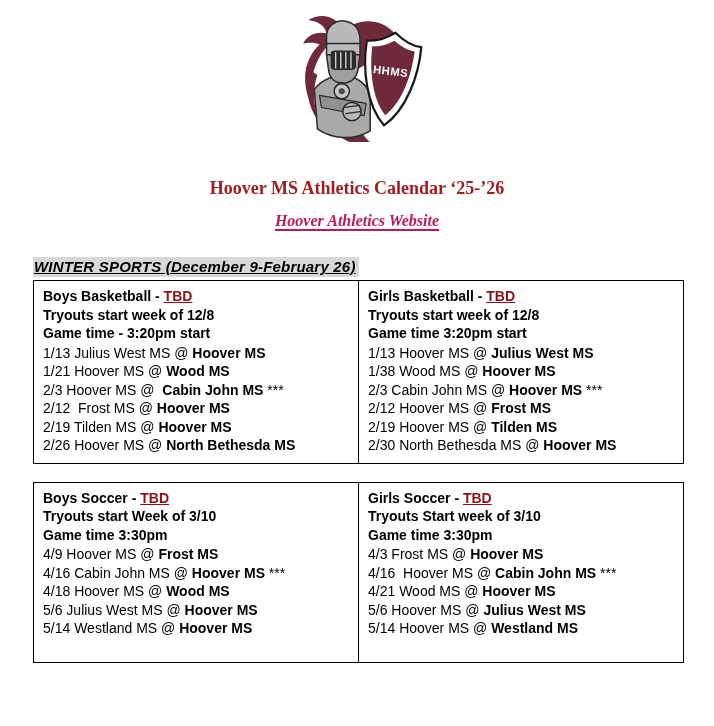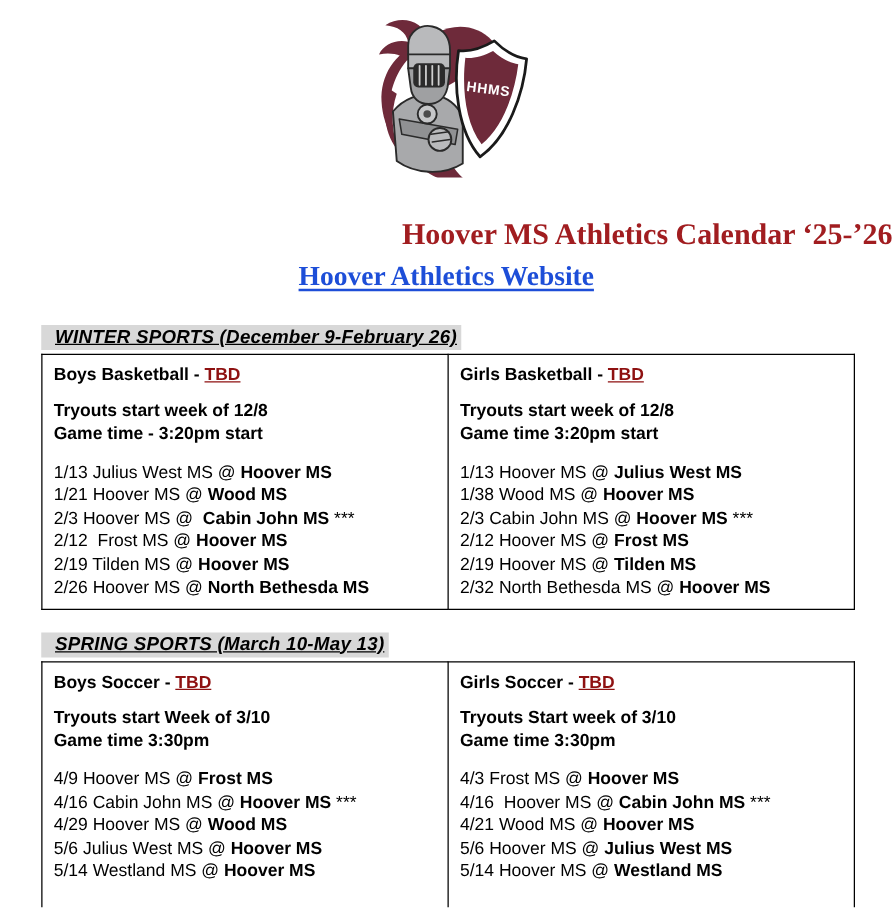--- a/index.html
+++ b/index.html
@@ -4,49 +4,49 @@
 <style>
   html,body{margin:0;padding:0;background:#ffffff;}
   .page{
     width:714px;height:726px;overflow:hidden;background:#ffffff;
     font-family:"Liberation Sans", sans-serif;color:#000;
     position:relative;
   }
   .logo-wrap{width:714px;padding-top:10px;text-align:center;height:140px;}
   .logo-wrap svg{display:inline-block;}
   .title{
-    font-family:"Liberation Serif", serif;font-weight:bold;font-size:24px;
-    color:#a11d20;text-align:right;margin:24px 0 0 0;line-height:28px;
+    font-family:"Liberation Serif", serif;font-weight:bold;font-size:18px;
+    color:#a11d20;text-align:center;margin:24px 0 0 0;line-height:28px;
   }
   .site-link-row{text-align:center;margin-top:5px;line-height:28px;}
   .site-link{
-    font-family:"Liberation Serif", serif;font-weight:bold;font-size:22px;
-    color:#1d4ed8;text-decoration:underline;text-decoration-thickness:2px;
-    text-underline-offset:3px;cursor:pointer;
+    font-family:"Liberation Serif", serif;font-weight:bold;font-size:16px;
+    color:#be185d;text-decoration:underline;text-decoration-thickness:2px;
+    text-underline-offset:3px;cursor:pointer;font-style:italic;
   }
   .section{margin:0 30px 0 33px;}
   .section.winter{margin-top:22px;}
   .section.spring{margin-top:18px;}
   .section-heading{
     display:inline-block;font-size:15px;font-weight:bold;font-style:italic;
-    background:#d8d8d8;text-decoration:underline;padding:1px 3px 1px 11px;
+    background:#d8d8d8;text-decoration:underline;padding:1px 3px 1px 1px;
     letter-spacing:0.2px;line-height:18px;
   }
   table.sched{border-collapse:collapse;width:100%;margin-top:3px;table-layout:fixed;}
   table.sched td{
     border:1.5px solid #000;vertical-align:top;
     padding:6px 8px 8px 9px;font-size:14px;line-height:18.5px;
   }
   table.sched.spring-t td{padding-bottom:24px;}
   .bold{font-weight:bold;}
   .team-line{font-weight:bold;white-space:pre-wrap;}
   .tbd{color:#8e1111;font-weight:bold;text-decoration:underline;cursor:pointer;margin-top:36px;}
-  .info-block{margin-top:10px;}
+  .info-block{}
   .info-block .line{font-weight:bold;white-space:pre-wrap;}
-  .games-block{margin-top:12px;}
+  .games-block{margin-top:1px;}
   .game span{white-space:pre-wrap;}
 </style>
 </head>
 <body>
 
 <div class="page">
 
   <div class="logo-wrap">
     <svg width="132" height="132" viewBox="0 0 130 130">
       <g stroke-linejoin="round" stroke-linecap="round">
@@ -115,43 +115,42 @@
           <div class="info-block">
             <div class="line">Tryouts start week of 12/8</div>
             <div class="line">Game time 3:20pm start</div>
           </div>
           <div class="games-block">
             <div class="game"><span>1/13 Hoover MS @ </span><span class="bold">Julius West MS</span><span></span></div>
             <div class="game"><span>1/38 Wood MS @ </span><span class="bold">Hoover MS</span><span></span></div>
             <div class="game"><span>2/3 Cabin John MS @ </span><span class="bold">Hoover MS</span><span> ***</span></div>
             <div class="game"><span>2/12 Hoover MS @ </span><span class="bold">Frost MS</span><span></span></div>
             <div class="game"><span>2/19 Hoover MS @ </span><span class="bold">Tilden MS</span><span></span></div>
-            <div class="game"><span>2/32 North Bethesda MS @ </span><span class="bold">Hoover MS</span><span></span></div>
+            <div class="game"><span>2/30 North Bethesda MS @ </span><span class="bold">Hoover MS</span><span></span></div>
           </div>
         </td>
       </tr>
     </tbody>
       </table>
   </div>
 
   <div class="section spring">
-    <span class="section-heading">SPRING SPORTS (March 10-May 13)</span>
     <table class="sched spring-t">
       <tbody>
           <tr>
         <td>
           <div class="team-line"><span>Boys Soccer - </span><a class="tbd" href="#">TBD</a></div>
           <div class="info-block">
             <div class="line">Tryouts start Week of 3/10</div>
             <div class="line">Game time 3:30pm</div>
           </div>
           <div class="games-block">
             <div class="game"><span>4/9 Hoover MS @ </span><span class="bold">Frost MS</span><span></span></div>
             <div class="game"><span>4/16 Cabin John MS @ </span><span class="bold">Hoover MS</span><span> ***</span></div>
-            <div class="game"><span>4/29 Hoover MS @ </span><span class="bold">Wood MS</span><span></span></div>
+            <div class="game"><span>4/18 Hoover MS @ </span><span class="bold">Wood MS</span><span></span></div>
             <div class="game"><span>5/6 Julius West MS @ </span><span class="bold">Hoover MS</span><span></span></div>
             <div class="game"><span>5/14 Westland MS @ </span><span class="bold">Hoover MS</span><span></span></div>
           </div>
         </td>
         <td>
           <div class="team-line"><span>Girls Soccer - </span><a class="tbd" href="#">TBD</a></div>
           <div class="info-block">
             <div class="line">Tryouts Start week of 3/10</div>
             <div class="line">Game time 3:30pm</div>
           </div>

